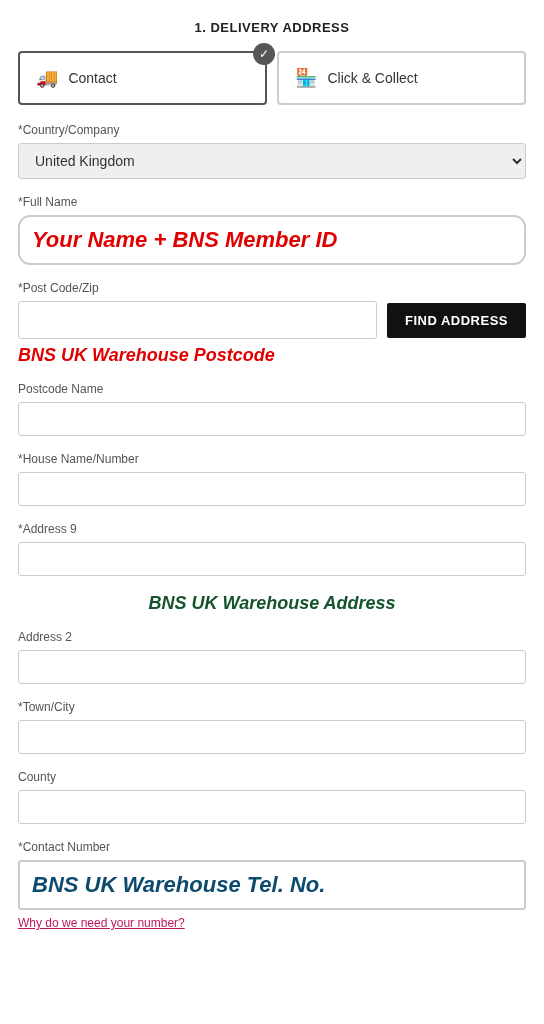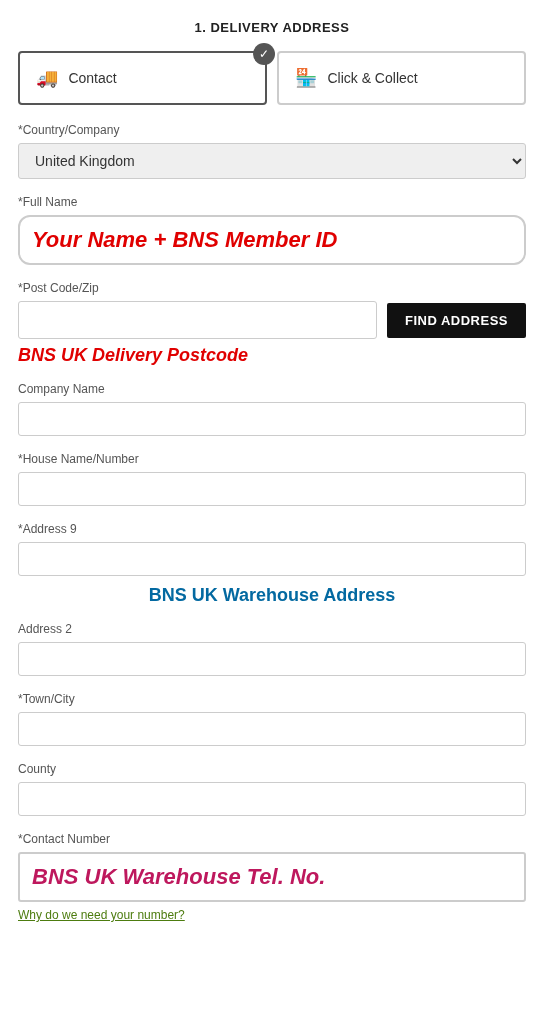--- a/index.html
+++ b/index.html
@@ -106,21 +106,21 @@
       font-style: italic;
     }
 
     .highlighted-input-phone {
       border: 2px solid #ccc;
       border-radius: 3px;
       width: 100%;
       padding: 10px 12px;
       font-size: 22px;
       font-weight: 900;
-      color: #be185d;
+      color: #0c4a6e;
       outline: none;
       font-style: italic;
     }
 
     .postcode-row {
       display: flex;
       gap: 10px;
       align-items: center;
     }
 
@@ -150,28 +150,29 @@
       font-size: 18px;
       font-weight: 900;
       color: #e00000;
       margin-top: 6px;
       font-style: italic;
     }
 
     .address-hint {
       font-size: 18px;
       font-weight: 900;
-      color: #0369a1;
-      margin-top: 9px;
+      color: #14532d;
+      margin-top: 17px;
+      font-style: italic;
       text-align: center;
     }
 
     .why-link {
       font-size: 12px;
-      color: #4d7c0f;
+      color: #be185d;
       text-decoration: underline;
       cursor: pointer;
       margin-top: 6px;
       display: inline-block;
     }
   </style>
 </head>
 <body>
 
 <div class="section-title">1. DELIVERY ADDRESS</div>
@@ -199,25 +200,25 @@
   <label class="form-label">*Full Name</label>
   <input class="highlighted-input" type="text" value="Your Name + BNS Member ID" style="">
 </div>
 
 <div class="form-group">
   <label class="form-label">*Post Code/Zip</label>
   <div class="postcode-row">
     <input class="postcode-input" type="text" style="">
     <button class="find-address-btn">FIND ADDRESS</button>
   </div>
-  <div class="postcode-hint">BNS UK Delivery Postcode</div>
-</div>
-
-<div class="form-group">
-  <label class="form-label">Company Name</label>
+  <div class="postcode-hint">BNS UK Warehouse Postcode</div>
+</div>
+
+<div class="form-group">
+  <label class="form-label">Postcode Name</label>
   <input class="form-input" type="text" style="">
 </div>
 
 <div class="form-group">
   <label class="form-label">*House Name/Number</label>
   <input class="form-input" type="text" style="">
 </div>
 
 <div class="form-group">
   <label class="form-label">*Address 9</label>

